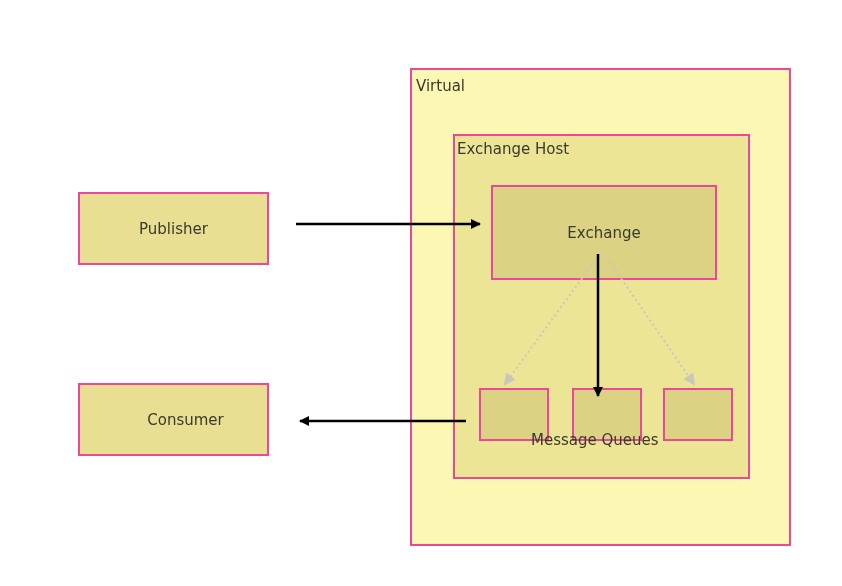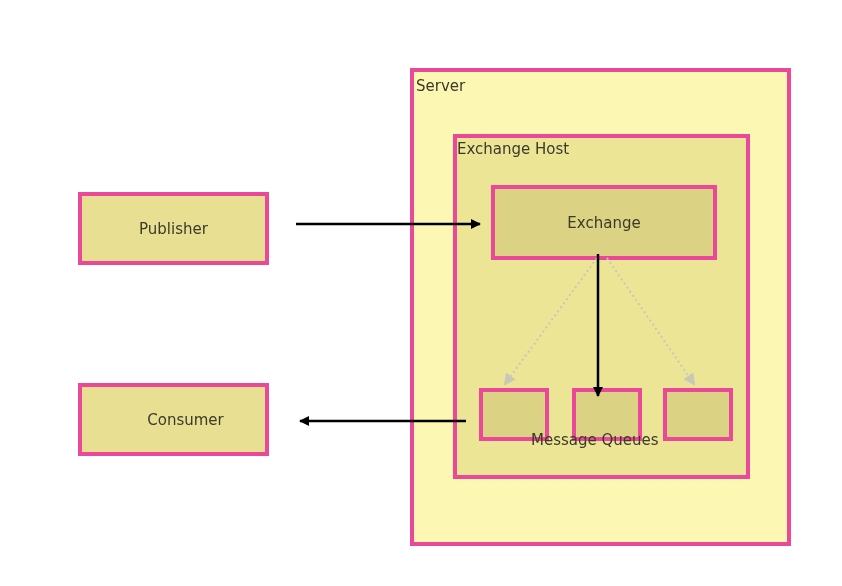--- a/index.html
+++ b/index.html
@@ -1,33 +1,33 @@
 <!DOCTYPE html>
 <html><head>
 <meta charset="utf-8">
 <style>
   html, body { margin:0; padding:0; background:#ffffff; }
   body { width:842px; height:586px; position:relative; overflow:hidden; font-family:"DejaVu Sans", sans-serif; }
-  .box { position:absolute; box-sizing:border-box; border:4px solid #ec4899; }
+  .box { position:absolute; box-sizing:border-box; border:2px solid #ec4899; }
   .lbl { position:absolute; font-size:15px; color:#3a3a2a; }
   .center { display:flex; align-items:center; justify-content:center; }
   svg { position:absolute; left:0; top:0; }
 </style>
 </head>
 <body>
 
 <div class="box" style="left:410px;top:68px;width:381px;height:478px;background:#fdf7b4;">
 </div>
-<div class="lbl" style="left:416px;top:77px;">Server</div>
+<div class="lbl" style="left:416px;top:77px;">Virtual</div>
 
 <div class="box" style="left:453px;top:134px;width:297px;height:345px;background:#ede596;">
 </div>
 <div class="lbl" style="left:457px;top:140px;">Exchange Host</div>
 
-<div class="box center" style="left:491px;top:185px;width:226px;height:75px;background:#dbd283;">
+<div class="box center" style="left:491px;top:185px;width:226px;height:95px;background:#dbd283;">
   <span class="lbl" style="position:static;">Exchange</span>
 </div>
 
 <div class="box" style="left:479px;top:388px;width:70px;height:53px;background:#dbd283;"></div>
 <div class="box" style="left:572px;top:388px;width:70px;height:53px;background:#dbd283;"></div>
 <div class="box" style="left:663px;top:388px;width:70px;height:53px;background:#dbd283;"></div>
 <div class="lbl" style="left:531px;top:431px;">Message Queues</div>
 
 <div class="box center" style="left:78px;top:192px;width:191px;height:73px;background:#e8df93;">
   <span class="lbl" style="position:static;">Publisher</span>

